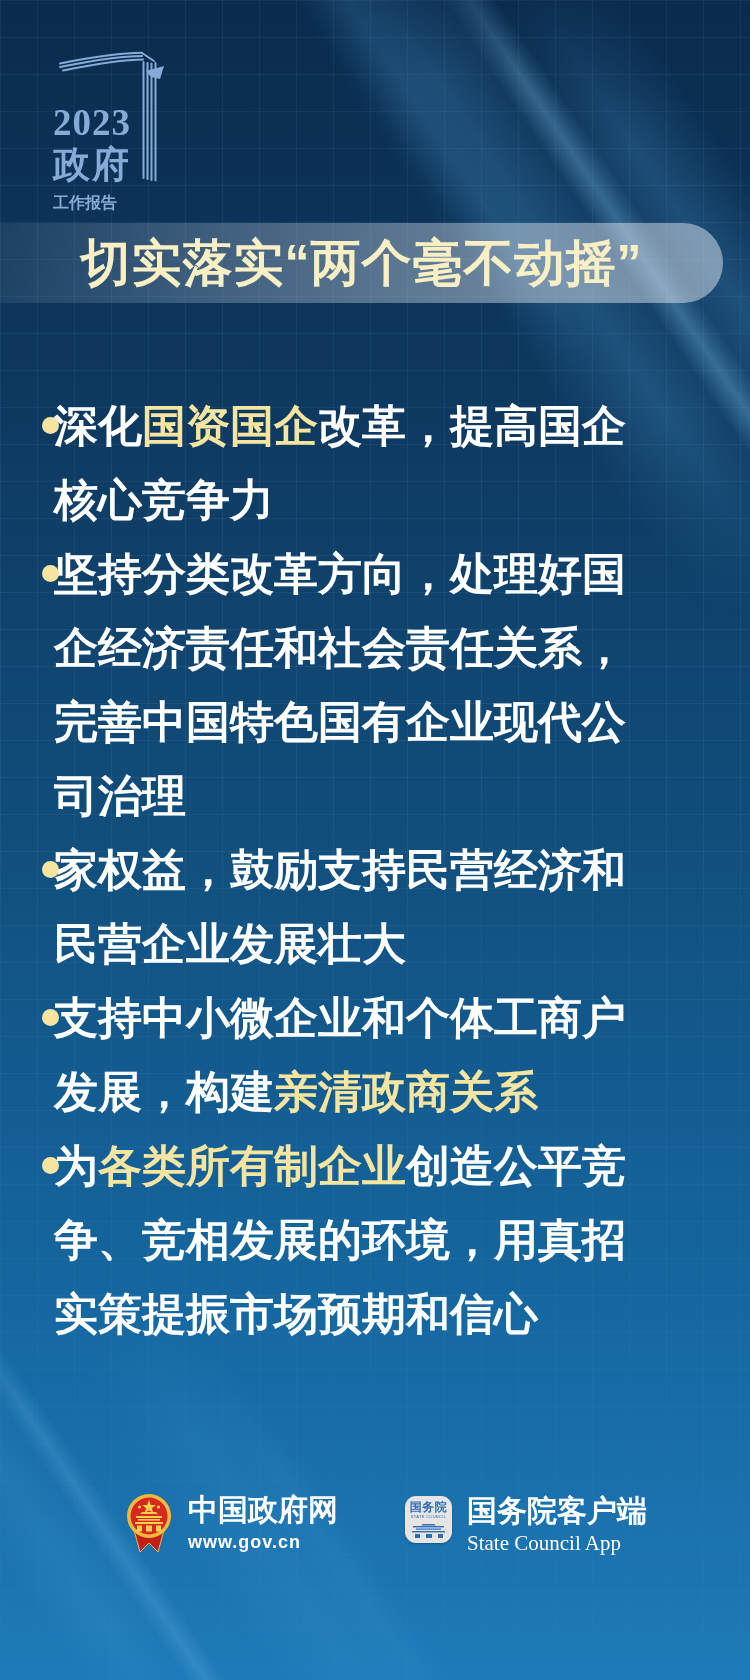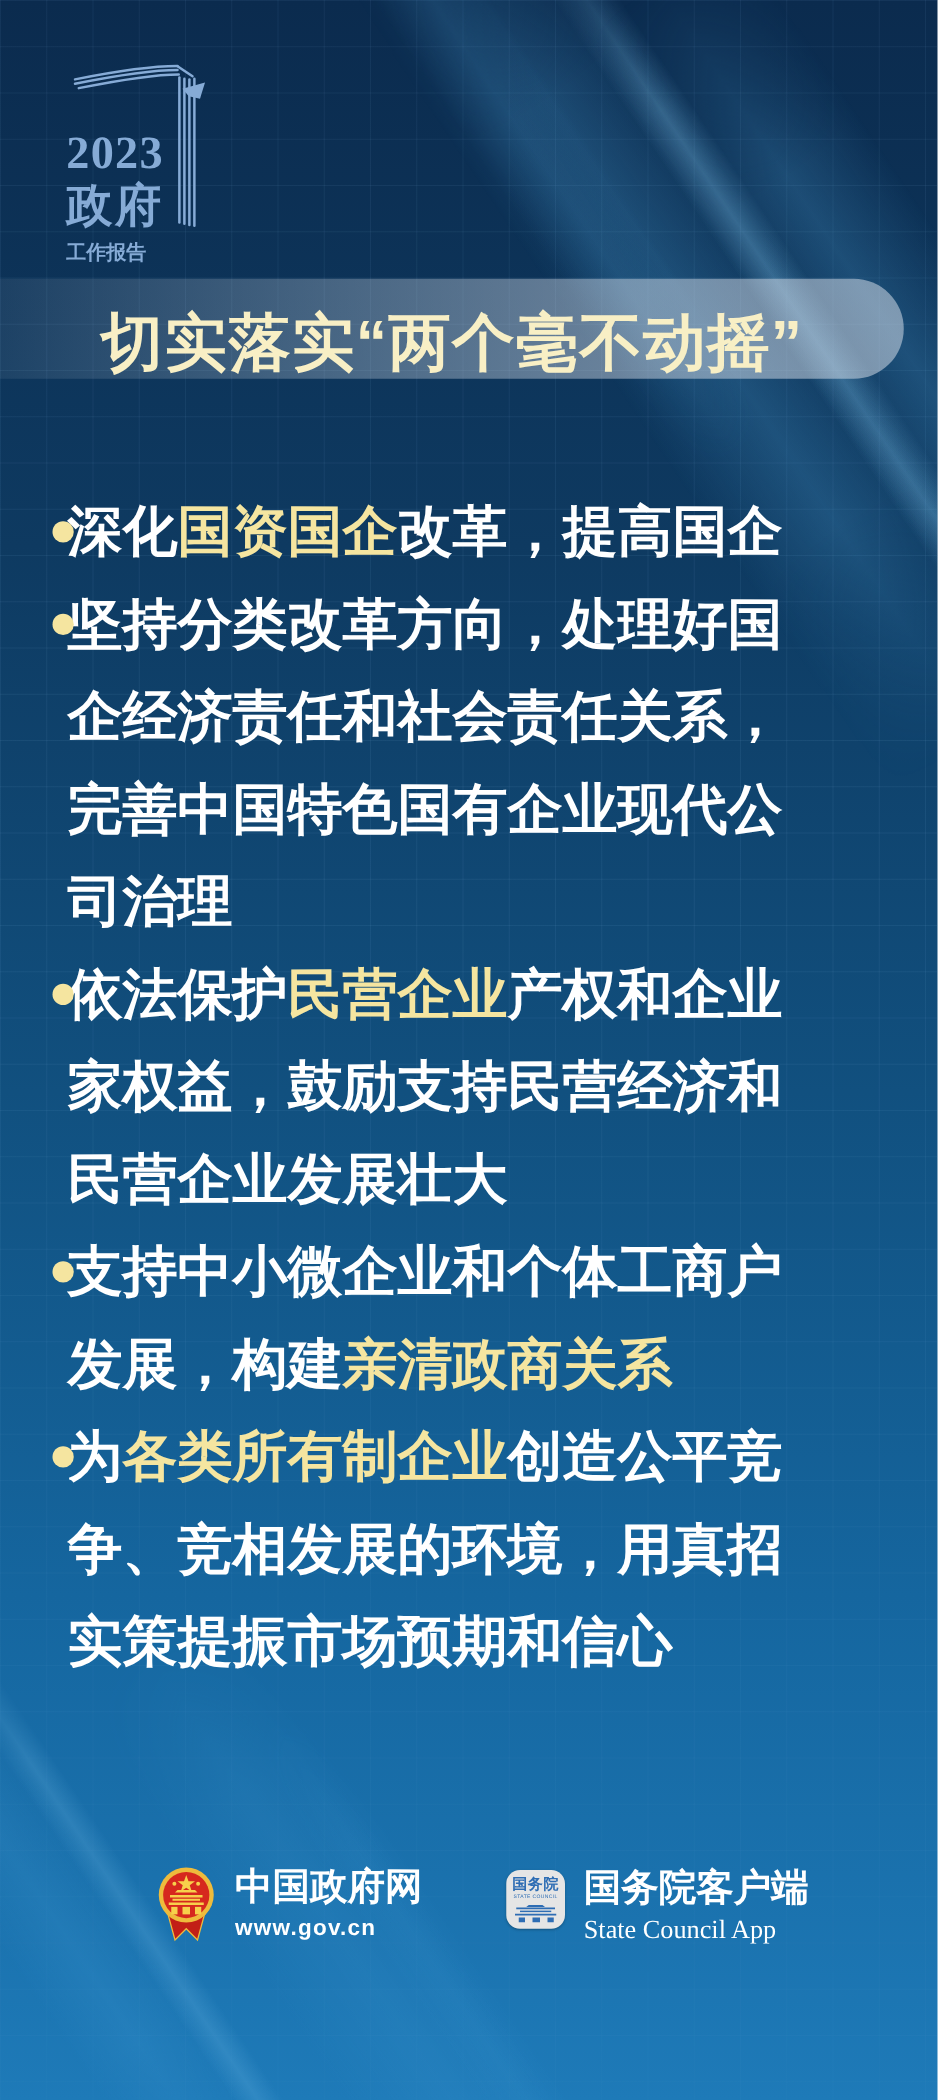--- a/index.html
+++ b/index.html
@@ -52,21 +52,21 @@
     border-radius:0 40px 40px 0;
     background:linear-gradient(90deg,
       rgba(220,228,238,0.08) 0%,
       rgba(220,228,238,0.26) 32%,
       rgba(222,228,238,0.46) 72%,
       rgba(226,231,240,0.50) 100%);
   }
   .banner .title{
     width:100%;height:80px;line-height:80px;text-align:center;
     font-size:50px;font-weight:bold;letter-spacing:1px;
-    color:var(--c-title,#f8efc5);white-space:nowrap;margin-top:11px;
+    color:var(--c-title,#f8efc5);white-space:nowrap;
   }
 
   
   .list{position:absolute;left:0;top:389px;width:750px;}
   .item{position:relative;padding-left:54px;}
   .item .dot{position:absolute;left:42px;top:28px;width:17px;height:17px;border-radius:50%;
     background:var(--c-highlight,#f5e5a0);}
   .item .line{height:74px;line-height:74px;font-size:44px;font-weight:bold;color:var(--c-text,#fff);
     letter-spacing:0px;white-space:nowrap;}
   .item .line .hl{color:var(--c-highlight,#f5e5a0);}
@@ -124,31 +124,31 @@
 </div>
 
 <div class="banner">
   <div class="title">切实落实“两个毫不动摇”</div>
 </div>
 
 <div class="list">
     <div class="item">
       <span class="dot"></span>
       <div class="line"><span>深化</span><span class="hl">国资国企</span><span>改革，提高国企</span></div>
+      <div class="line"><span>核心竞争力</span></div>
     </div>
     <div class="item">
       <span class="dot"></span>
       <div class="line"><span>坚持分类改革方向，处理好国</span></div>
       <div class="line"><span>企经济责任和社会责任关系，</span></div>
       <div class="line"><span>完善中国特色国有企业现代公</span></div>
       <div class="line"><span>司治理</span></div>
     </div>
     <div class="item">
       <span class="dot"></span>
-      <div class="line"><span>依法保护</span><span class="hl">民营企业</span><span>产权和企业</span></div>
       <div class="line"><span>家权益，鼓励支持民营经济和</span></div>
       <div class="line"><span>民营企业发展壮大</span></div>
     </div>
     <div class="item">
       <span class="dot"></span>
       <div class="line"><span>支持中小微企业和个体工商户</span></div>
       <div class="line"><span>发展，构建</span><span class="hl">亲清政商关系</span></div>
     </div>
     <div class="item">
       <span class="dot"></span>

